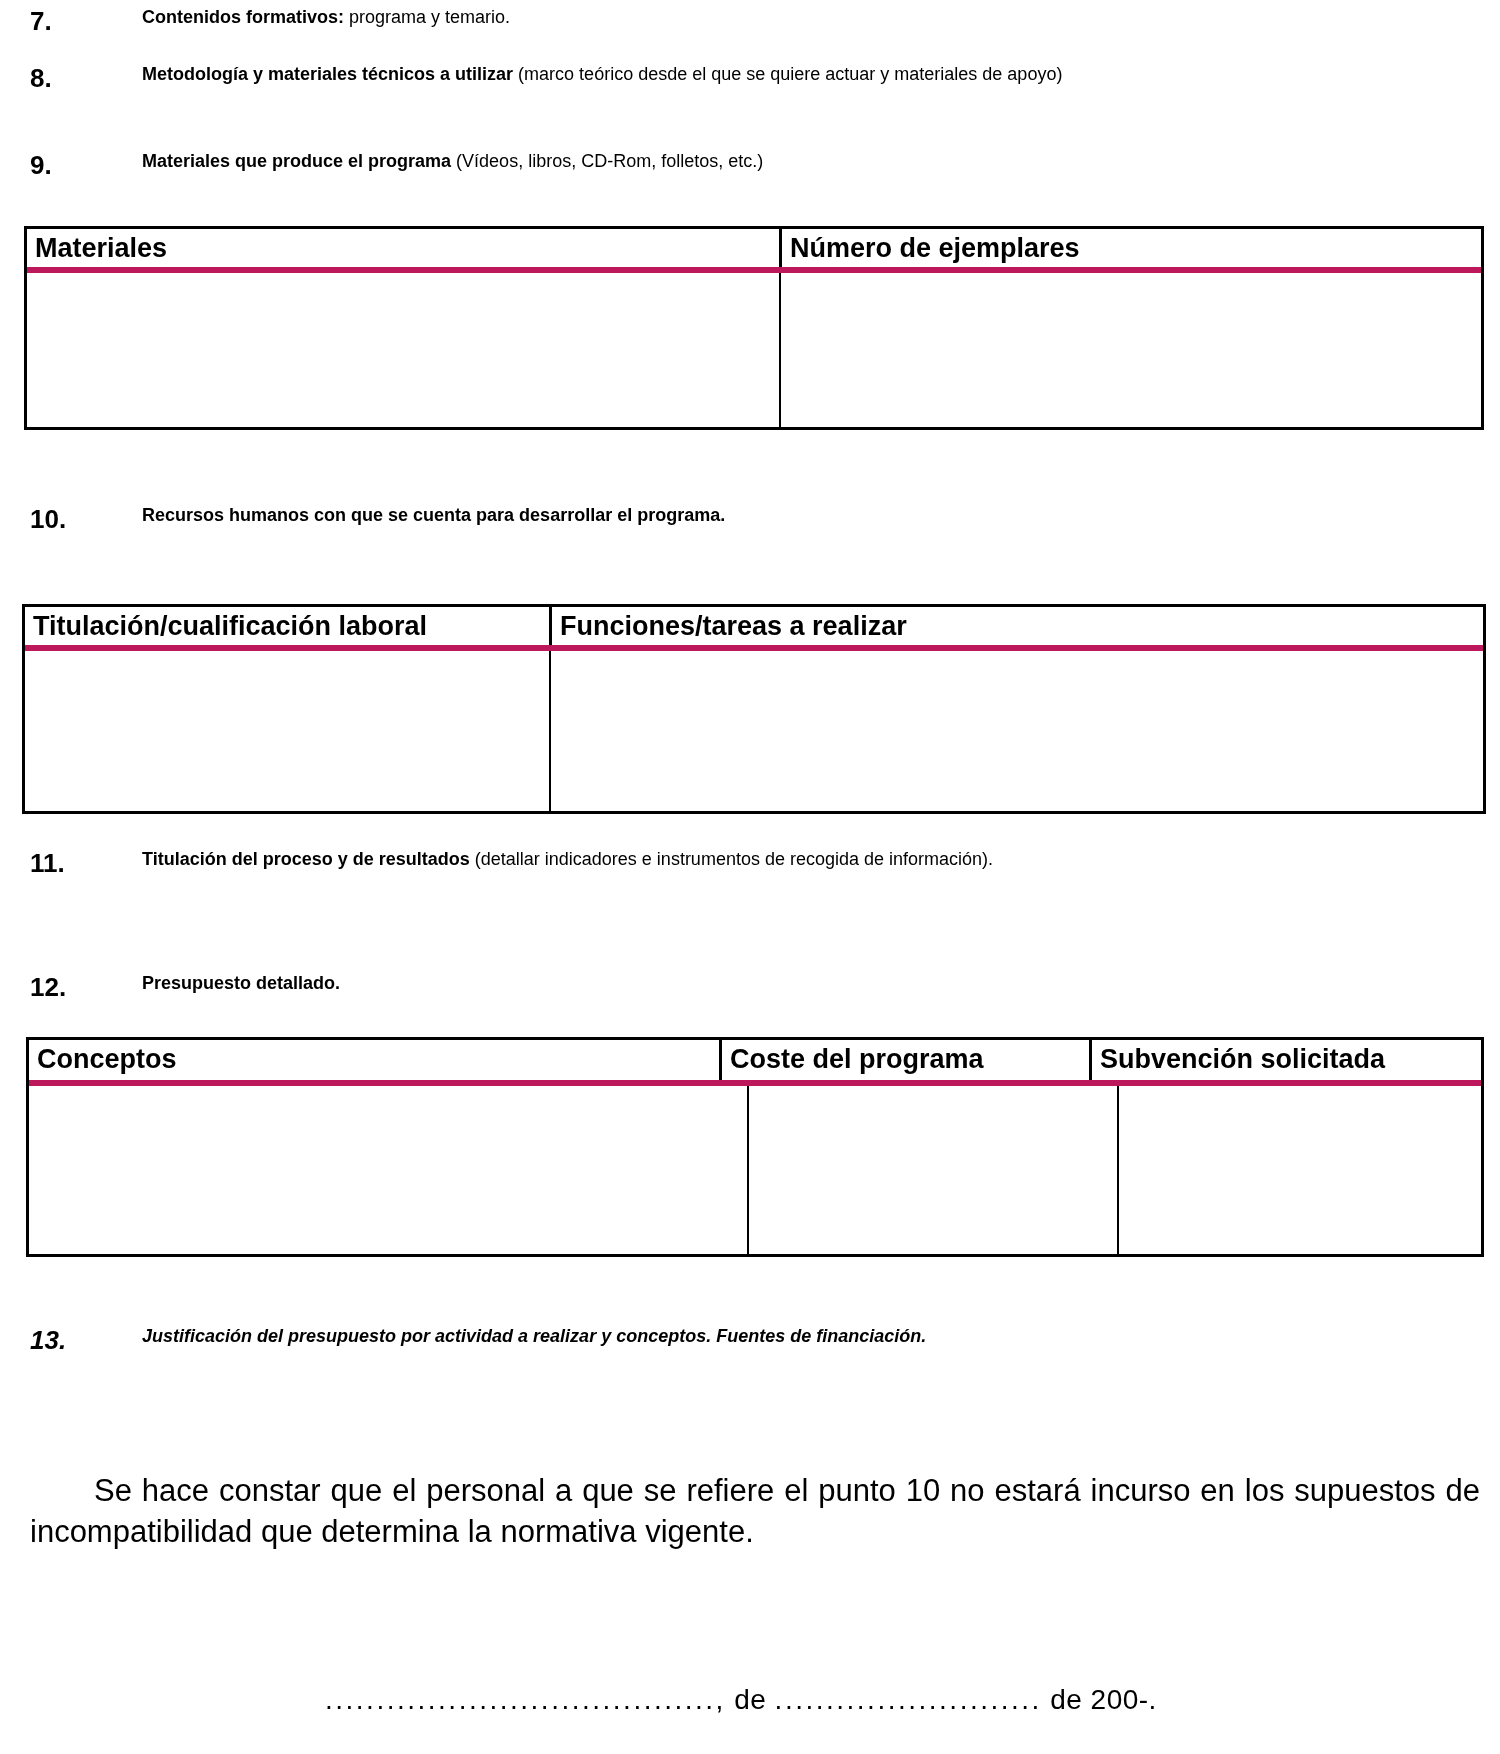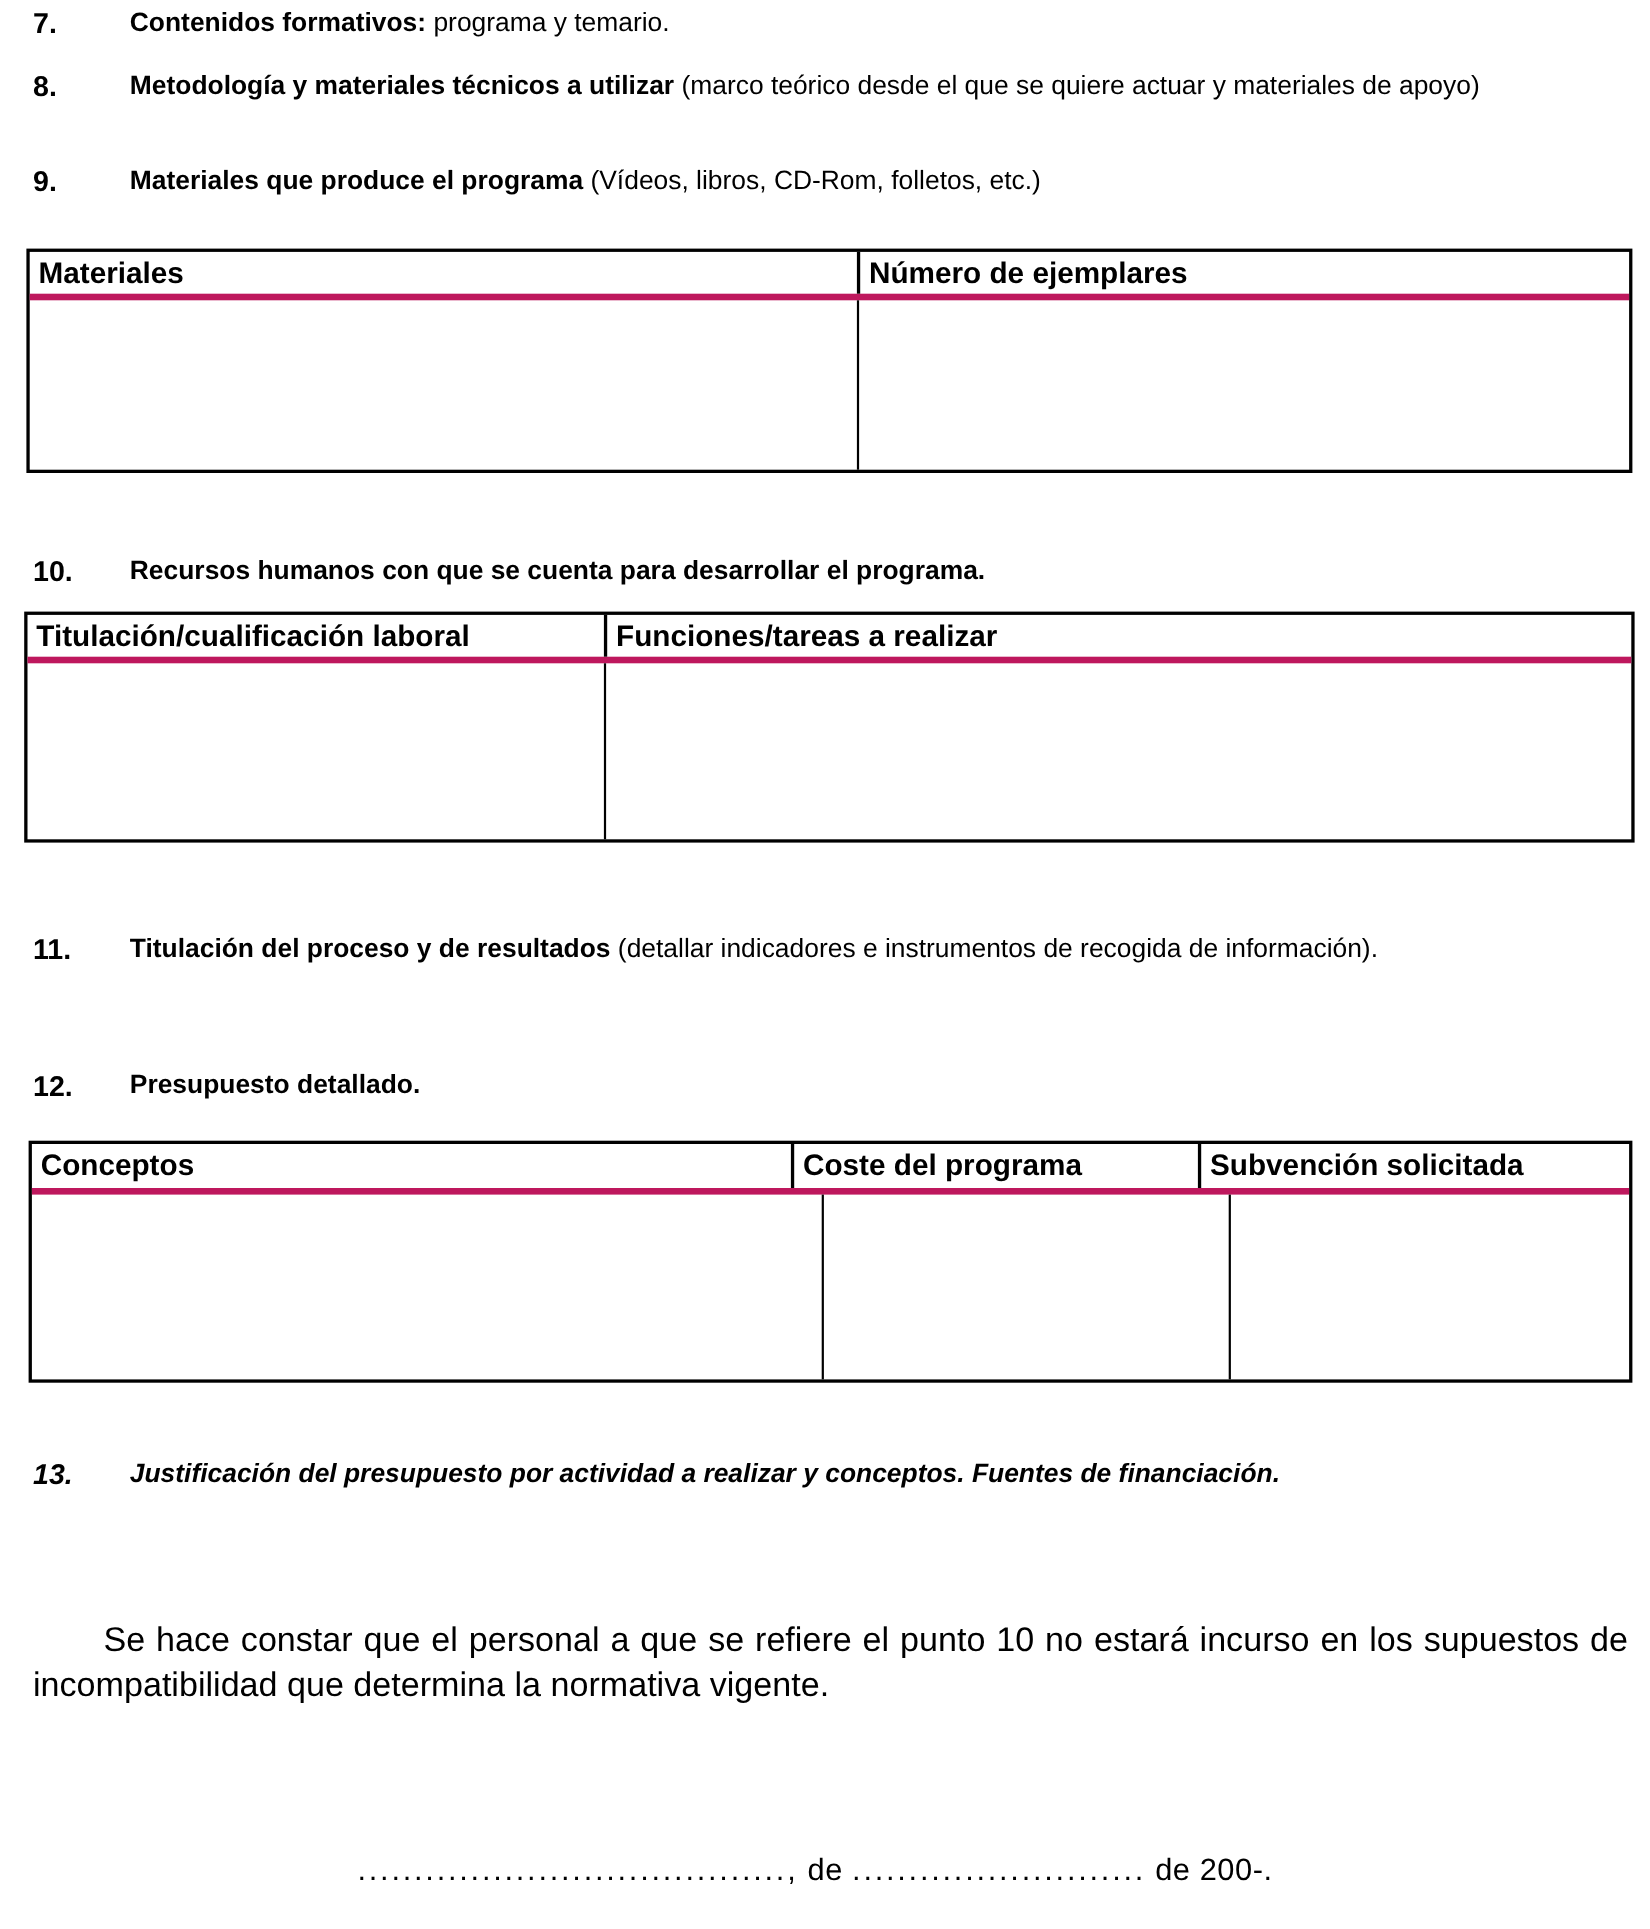--- a/index.html
+++ b/index.html
@@ -31,22 +31,22 @@
   .item .num {
     position: absolute;
     left: 0;
     top: 0;
     width: 96px;
     font-weight: bold;
     font-size: 26px;
     letter-spacing: 0px;
   }
   .item .body {
-    margin-left: 88px;
-    font-size: 24px;
+    margin-left: 112px;
+    font-size: 18px;
     line-height: 1.28;
   }
   .item .body b {
     font-weight: bold;
   }
   .item .body .reg {
     font-weight: normal;
   }
 
   .justify .body {
@@ -147,21 +147,21 @@
     </div>
   </div>
 
   <div class="item" style="left:30px; top:504px; width:1450px;">
     <span class="num">10.</span>
     <div class="body">
       <b>Recursos humanos con que se cuenta para desarrollar el programa.</b><span class="reg"></span>
     </div>
   </div>
 
-  <div class="tbl" style="left:22px; top:556px; width:1464px; height:210px;">
+  <div class="tbl" style="left:22px; top:604px; width:1464px; height:210px;">
     <div class="hdr" style="height:44px;">
       <div class="cell" style="width:524px;">Titulación/cualificación laboral</div>
       <div class="cell" style="width:934px;">Funciones/tareas a realizar</div>
     </div>
     <div class="bodyrow" style="height:160px;">
       <div class="cell" style="width:524px;"></div>
       <div class="cell" style="width:934px;"></div>
     </div>
   </div>
 

